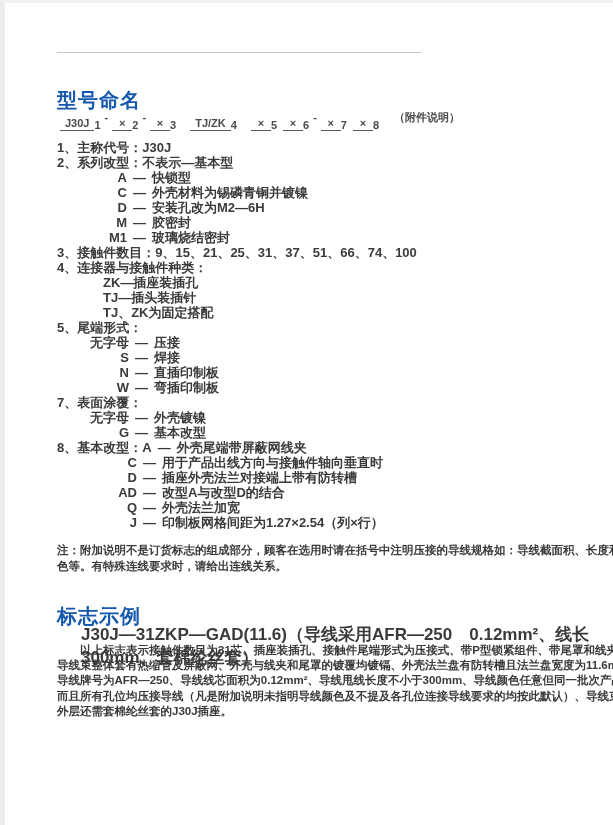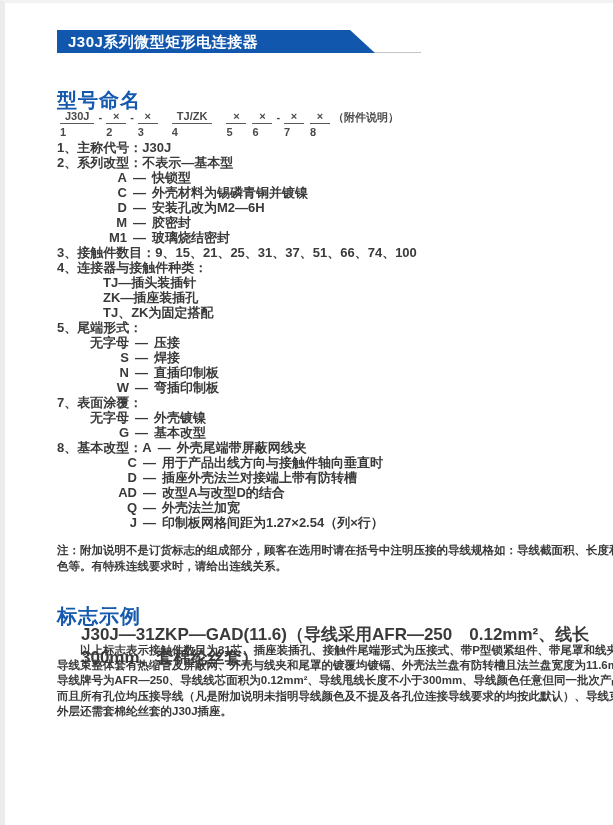--- a/index.html
+++ b/index.html
@@ -38,25 +38,25 @@
   }
   #heading-naming{top:84px;}
   #heading-marking{top:600px;}
   
   .formula{
     position:absolute;left:52px;top:107px;
     display:flex;align-items:flex-start;
     font-size:11px;font-weight:bold;color:#4a4a4a;
     white-space:nowrap;
   }
-  .seg{display:flex;flex-direction:column;align-items:flex-start;margin:0 3px;}
+  .seg{display:flex;flex-direction:row;align-items:center;margin:7px 3px;}
   .seg-top{border-bottom:1.5px solid #5a5a5a;padding:0 5px 1px;text-align:center;min-width:10px;}
   .seg-num{padding-top:2px;font-weight:bold;}
   .fsep{padding:0 1px;line-height:15px;}
-  .formula-suffix{line-height:15px;}
+  .formula-suffix{margin-left:12px;line-height:15px;}
   .formula .gap{width:8px;}
   
   .naming-list{
     position:absolute;left:52px;top:137px;width:530px;
     font-size:13px;font-weight:bold;color:#3a3a3a;
     line-height:15px;white-space:nowrap;
   }
   .row{display:flex;}
   .row .key{text-align:right;}
   .key-a{width:70px;}   
@@ -84,21 +84,20 @@
     white-space:nowrap;
   }
   .marking-para .indent{ text-indent:2em; }
 </style>
 </head>
 <body>
 
 <div class="page">
 
   <div class="header-line"></div>
-  <div class="header-bar">J30J系列微型矩形电连接器</div>
 
   <div class="section-heading" id="heading-naming">型号命名</div>
 
   <div class="formula">
     <div class="seg">
       <span class="seg-top">J30J</span>
       <span class="seg-num">1</span>
     </div>
     <span class="fsep">-</span>
     <div class="seg">
@@ -168,24 +167,24 @@
         <span class="dash">—</span>
         <span>玻璃烧结密封</span>
       </div>
     <div class="row">
         <span>3、接触件数目：9、15、21、25、31、37、51、66、74、100</span>
       </div>
     <div class="row">
         <span>4、连接器与接触件种类：</span>
       </div>
     <div class="row plain-indent">
+        <span>ZK—插座装插孔</span>
+      </div>
+    <div class="row plain-indent">
         <span>TJ—插头装插针</span>
-      </div>
-    <div class="row plain-indent">
-        <span>ZK—插座装插孔</span>
       </div>
     <div class="row plain-indent">
         <span>TJ、ZK为固定搭配</span>
       </div>
     <div class="row">
         <span>5、尾端形式：</span>
       </div>
     <div class="row">
         <span class="key key-b">无字母</span>
         <span class="dash">—</span>

